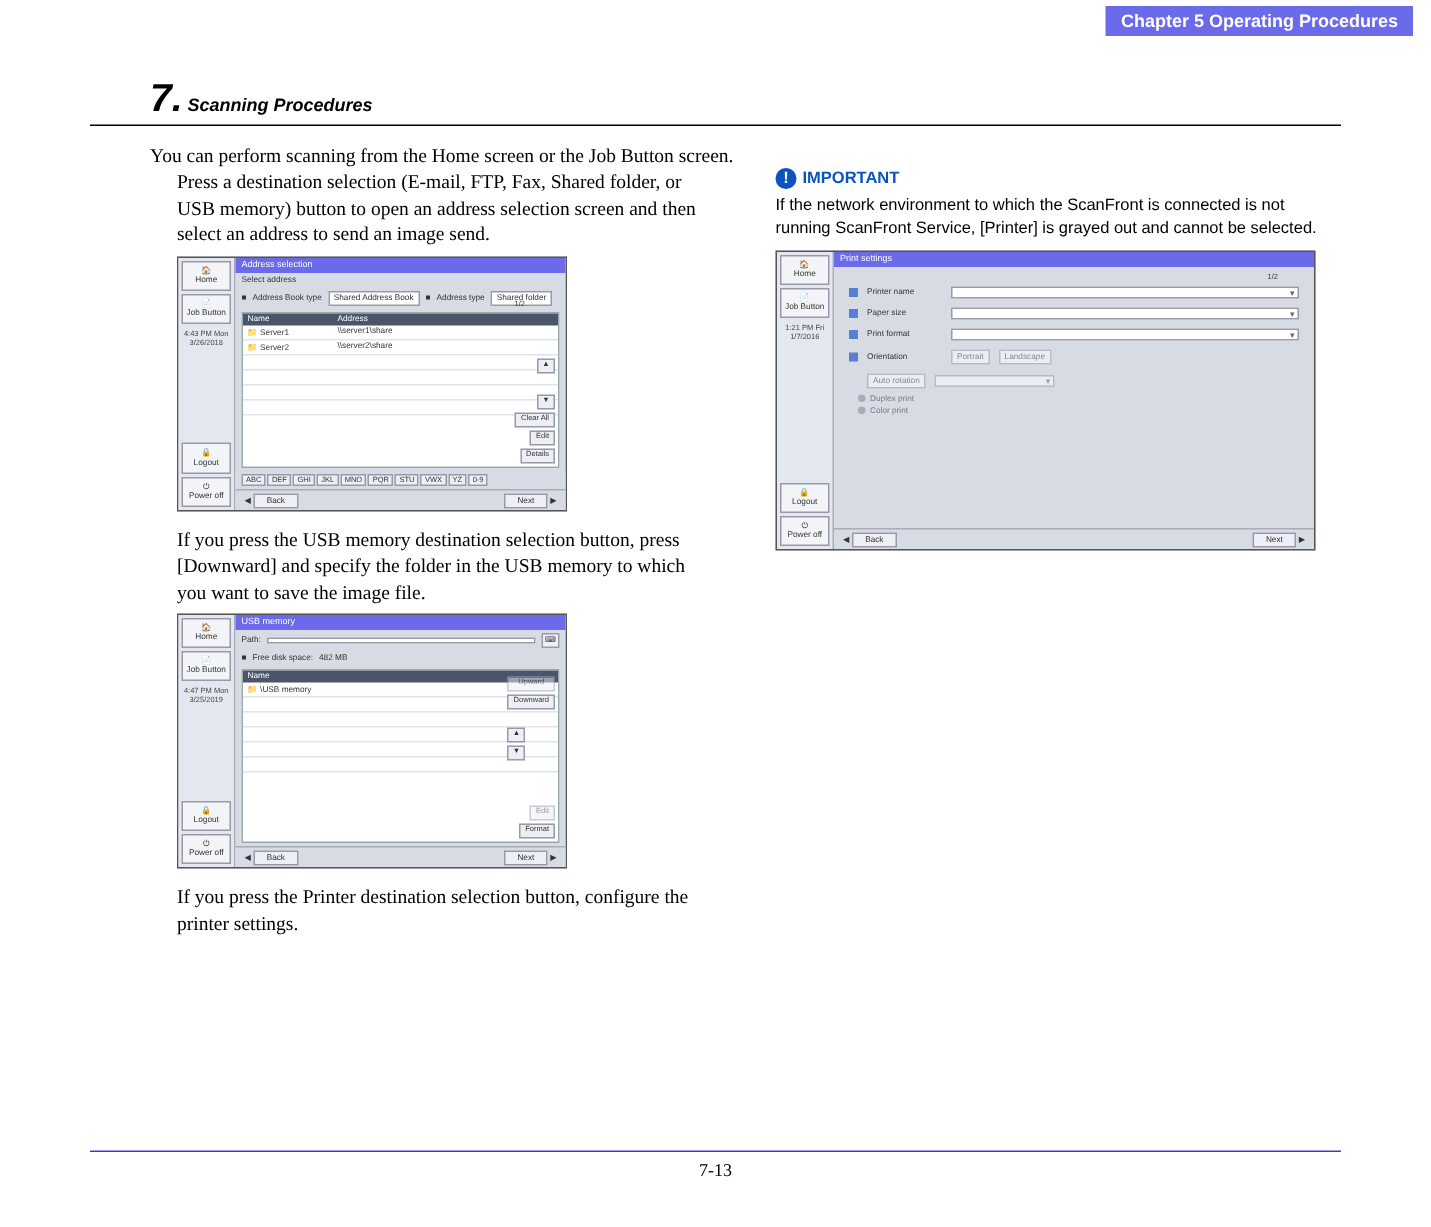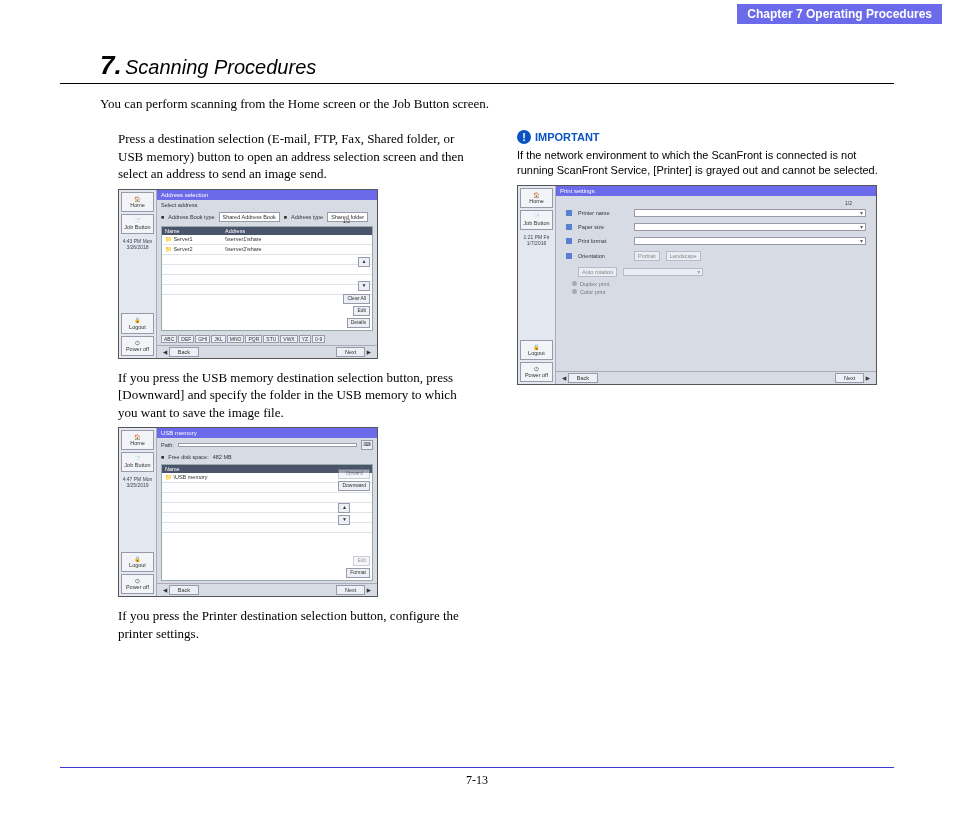--- a/index.html
+++ b/index.html
@@ -37,28 +37,27 @@
     margin-bottom: 12px;
     font-family: Arial, Helvetica, sans-serif;
   }
   .section-heading .num {
     font-size: 26px;
     font-weight: bold;
     font-style: italic;
     padding-left: 40px;
   }
   .section-heading .title {
-    font-size: 20px;
-    font-weight: normal;
+    font-size: 12px;
+    font-weight: bold;
     font-style: italic;
   }
   .intro {
     font-size: 13px;
     margin-left: 40px;
-    margin-bottom: 18px;
   }
   .columns {
     display: flex;
     gap: 40px;
     margin-left: 40px;
   }
   .col { flex: 1 1 0; }
   .sub-heading {
     font-family: Arial, Helvetica, sans-serif;
     font-weight: bold;
@@ -293,21 +292,21 @@
     align-items: center;
     justify-content: center;
     font-weight: bold;
     font-size: 11px;
     font-family: Arial, sans-serif;
   }
 </style>
 </head>
 <body>
 
-<div class="header-bar">Chapter 7   Operating Procedures</div>
+<div class="header-bar">Chapter 5   Operating Procedures</div>
 
 <div class="page-body">
   <div class="section-heading">
     <span class="num">7.</span>
     <span class="title">Scanning Procedures</span>
   </div>
 
   <div class="intro">You can perform scanning from the Home screen or the Job Button screen.</div>
 
   <div class="columns">

